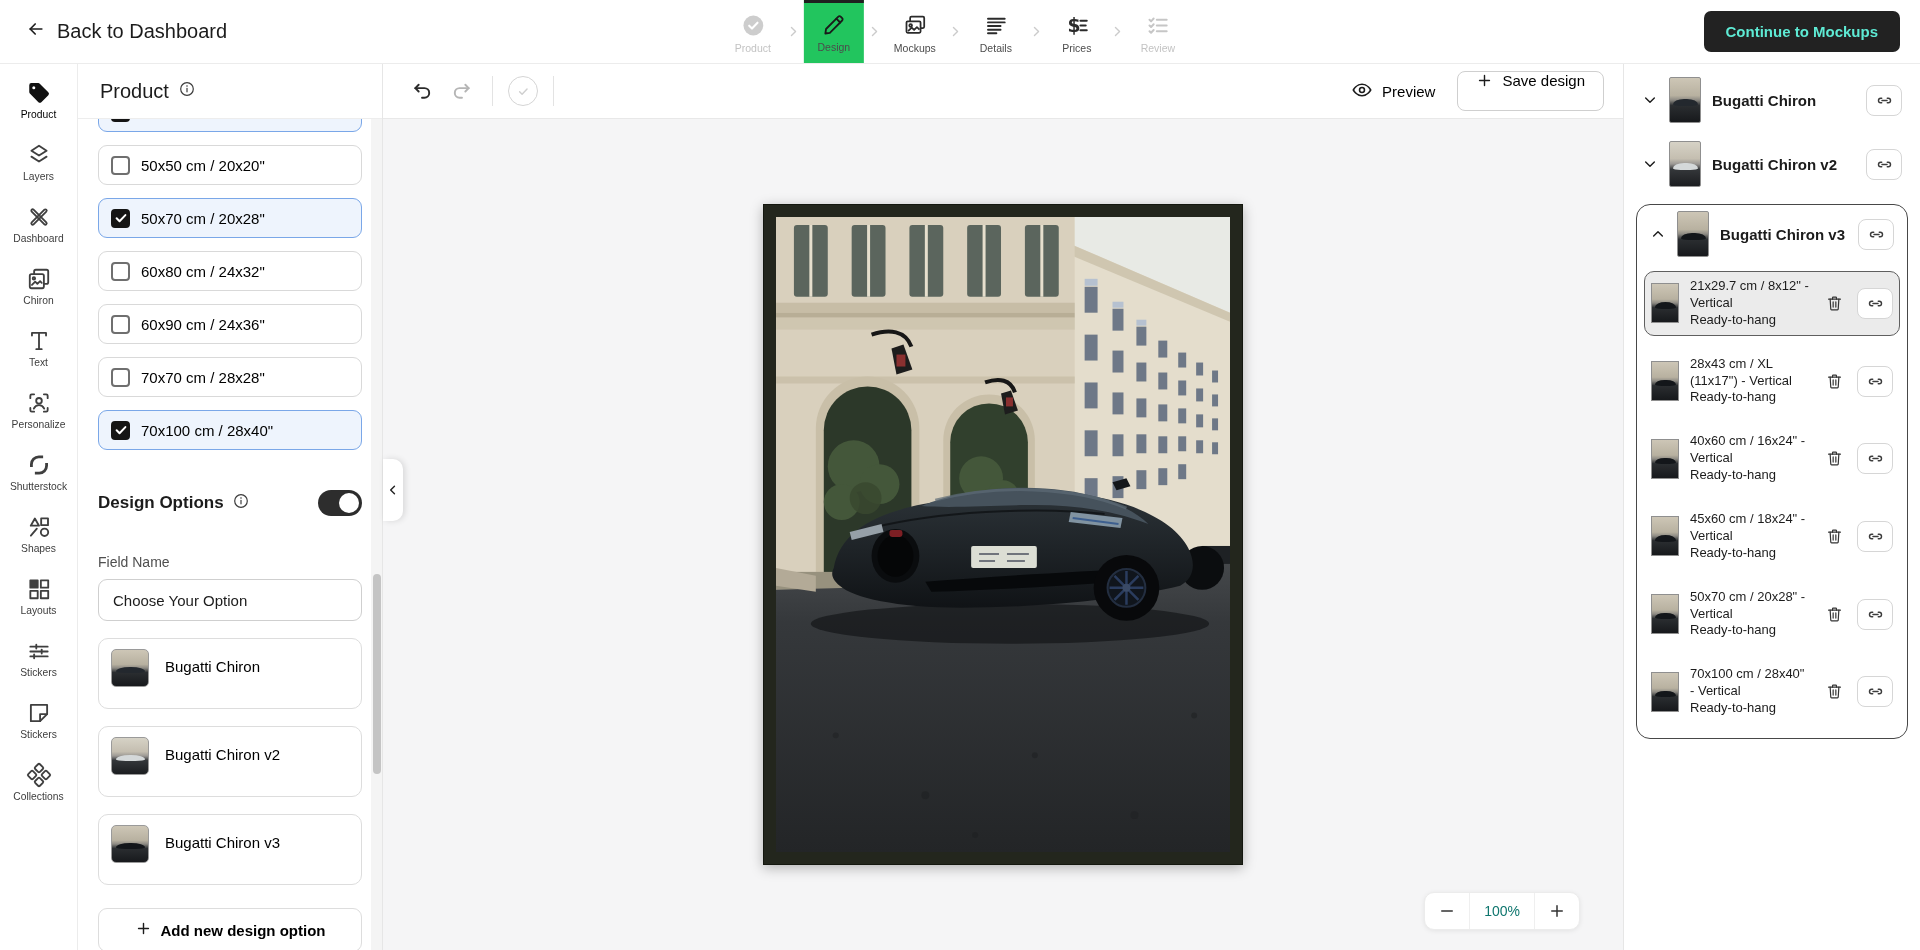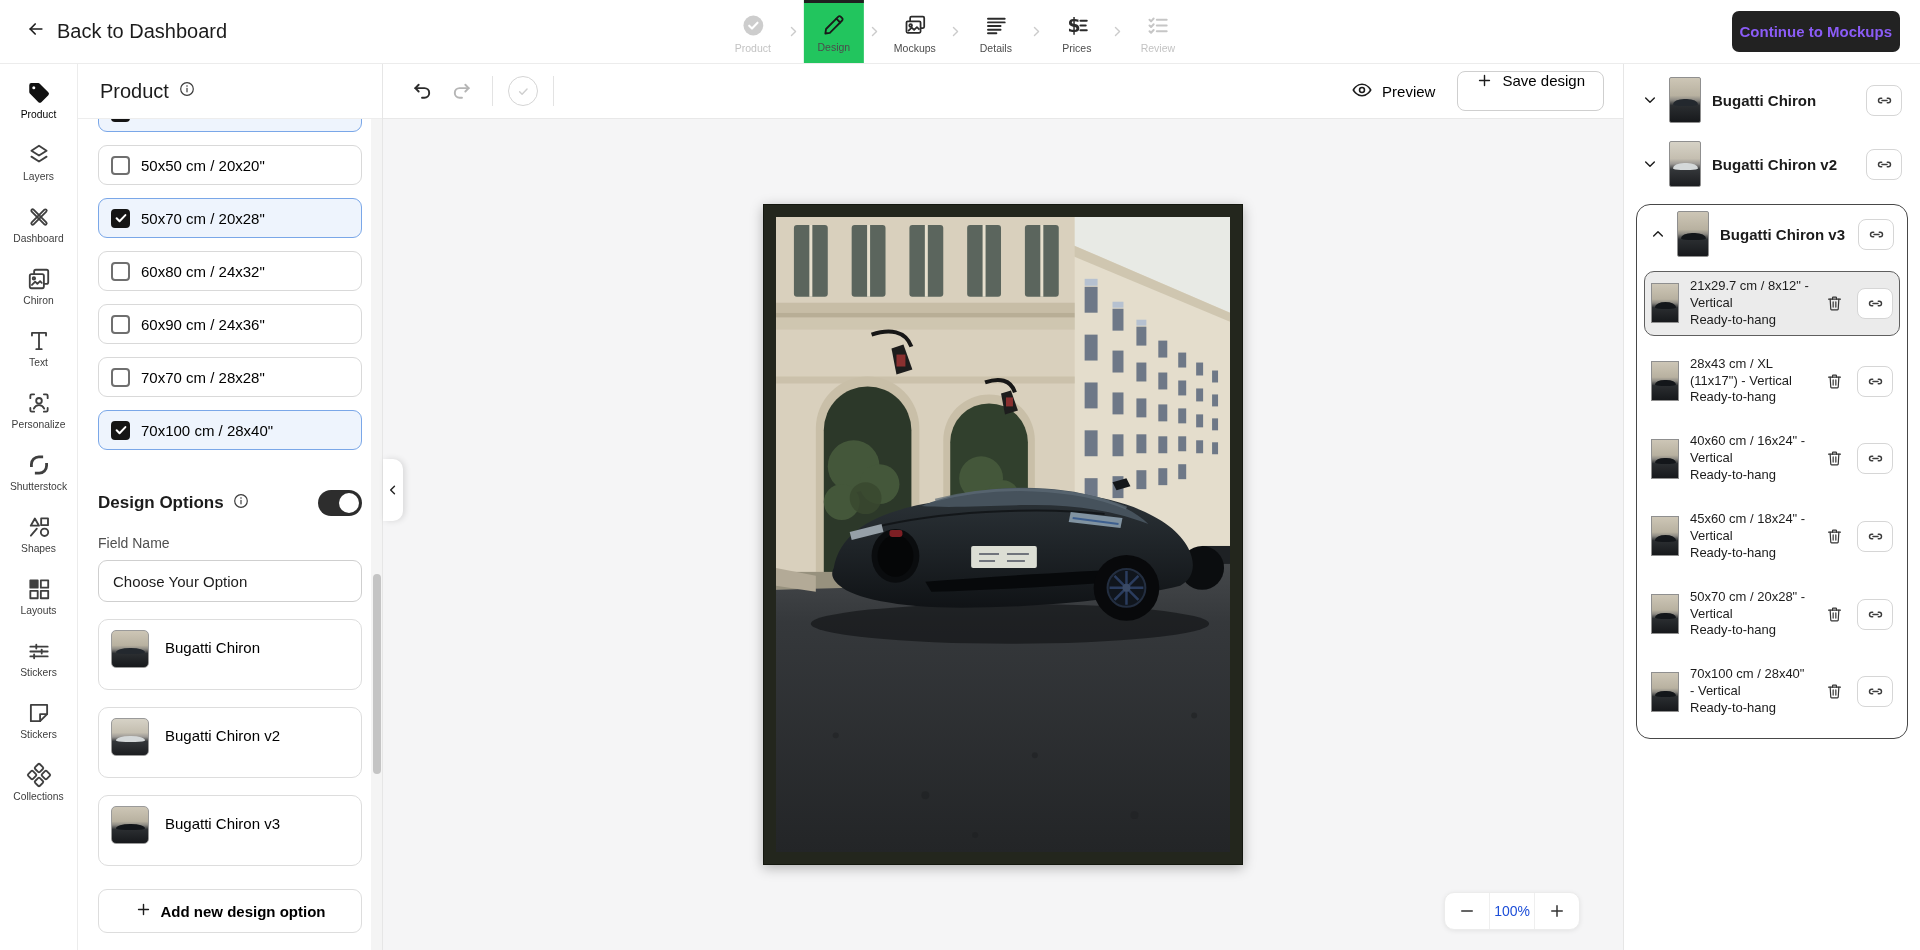--- a/index.html
+++ b/index.html
@@ -8,42 +8,42 @@
 button{font-family:inherit}
 
 .topbar{height:64px;display:flex;align-items:center;border-bottom:1px solid #ececec;background:#fff;position:relative;z-index:6}
 .back{display:flex;align-items:center;gap:11px;margin-left:26px;font-size:20px;color:#1c1c1c;cursor:pointer;background:none;border:none}
 .stepper{position:absolute;left:50%;top:0;transform:translateX(-51%);height:100%;display:flex;align-items:stretch}
 .step{width:60px;display:flex;flex-direction:column;align-items:center;justify-content:center;gap:4px;padding-top:3px;cursor:pointer;background:none;border:none}
 .step .lbl{font-size:10.5px;color:#4c4c4c;white-space:nowrap}
 .step.active{background:#22c55e;box-shadow:inset 0 3px 0 #1f1f1f}
 .step.done .lbl,.step.disabled .lbl{color:#c3c3c3}
 .step-sep{display:flex;align-items:center;margin:0 3px}
-.cta{margin-left:auto;margin-right:20px;background:#222;color:#8b5cf6;font-size:15px;font-weight:700;padding:12px 8px;border-radius:7px;border:none;cursor:pointer}
+.cta{margin-left:auto;margin-right:20px;background:#222;color:#5eead4;font-size:15px;font-weight:700;padding:12px 22px;border-radius:7px;border:none;cursor:pointer}
 
 .content{display:flex;height:886px}
 
 .rail{width:78px;border-right:1px solid #ececec;display:flex;flex-direction:column;align-items:center;padding-top:10px;gap:10px;background:#fff;flex:none}
 .rail-item{width:72px;display:flex;flex-direction:column;align-items:center;gap:3px;padding:6px 0;cursor:pointer;background:none;border:none}
 .rail-item .lbl{font-size:10.3px;color:#3d3d3d;white-space:nowrap}
 .rail-item.active .lbl{color:#000}
 
 .left-panel{width:305px;border-right:1px solid #e6e6e6;display:flex;flex-direction:column;background:#fff;position:relative;flex:none}
 .panel-header{height:55px;display:flex;align-items:center;gap:9px;padding:0 22px;border-bottom:1px solid #ededed;font-size:20px;font-weight:500;flex:none}
 .panel-scroll{flex:1;overflow:hidden;padding:0 20px;position:relative}
 .size-item{height:40px;border:1px solid #d9d9d9;border-radius:9px;display:flex;align-items:center;gap:11px;padding:0 12px;margin-bottom:13px;font-size:15px;cursor:pointer;background:#fff;width:100%;text-align:left}
 .size-item.checked{background:#eef4fd;border-color:#7aa7e8}
 .size-item.partial{margin-top:-27px}
 .cbx{width:19px;height:19px;border:2px solid #6f6f6f;border-radius:4px;flex:none;background:#fff;display:flex;align-items:center;justify-content:center}
 .size-item.checked .cbx{background:#151515;border-color:#151515}
 .do-header{display:flex;align-items:center;gap:8px;margin-top:40px;height:26px}
 .do-header .t{font-size:17px;font-weight:700}
 .toggle{width:44px;height:26px;border-radius:13px;background:#2d2d2d;position:relative;cursor:pointer;margin-left:auto;border:none}
 .toggle .knob{position:absolute;right:3px;top:3px;width:20px;height:20px;border-radius:50%;background:#fff}
-.field-label{font-size:14px;color:#4f4f4f;margin-top:19px}
+.field-label{font-size:14px;color:#4f4f4f;margin-top:38px}
 .field-input{width:100%;height:42px;border:1px solid #cfcfcf;border-radius:9px;padding:0 14px;font-size:15px;color:#1c1c1c;font-weight:500;margin-top:9px;background:#fff}
 .option-card{min-height:71px;border:1px solid #ddd;border-radius:10px;padding:10px 12px;display:flex;align-items:flex-start;gap:16px;margin-top:17px;cursor:pointer;background:#fff;width:100%;text-align:left}
 .option-card .name{font-size:15px;margin-top:9px}
 .add-btn{width:100%;height:44px;border:1px solid #ddd;border-radius:9px;background:#fff;display:flex;align-items:center;justify-content:center;gap:9px;font-size:15px;font-weight:700;cursor:pointer;margin-top:23px}
 .panel-vtrack{position:absolute;right:0;top:55px;bottom:0;width:11px;background:#f4f4f4}
 .panel-vthumb{position:absolute;left:1.5px;width:8px;top:455px;height:200px;background:#c4c4c4;border-radius:4px;cursor:pointer}
 
 .thumb{position:relative;overflow:hidden;background:linear-gradient(180deg,#cdc6b6 0%,#b8b1a0 40%,#8e8b84 50%,#2b2e31 62%,#17191c 100%)}
 .thumb::after{content:"";position:absolute;left:10%;right:8%;top:47%;height:17%;background:#13161a;border-radius:50% 50% 35% 35%/80% 80% 25% 25%}
 .thumb.v1::after{background:#23282e}
@@ -59,21 +59,21 @@
 .tb-sep{width:1px;height:30px;background:#e3e3e3;margin:0 15px}
 .saved-chip{width:30px;height:30px;border-radius:50%;border:1px solid #d5d5d5;display:flex;align-items:center;justify-content:center;background:#fff}
 .preview-btn{display:flex;align-items:center;gap:9px;font-size:15px;margin-left:auto;cursor:pointer;background:none;border:none}
 .save-btn{display:flex;align-items:flex-start;gap:9px;border:1px solid #cfcfcf;background:#fff;border-radius:8px;height:40px;padding:0 18px;font-size:15px;font-weight:500;margin-left:22px;cursor:pointer}
 .canvas{flex:1;background:#f5f5f6;position:relative;display:flex;align-items:center;justify-content:center}
 .poster{width:480px;height:661px;background:#23261d;border:1px solid #14170f;box-shadow:0 3px 12px rgba(0,0,0,.28);padding:12px}
 .poster svg{width:100%;height:100%;display:block}
 .collapse-tab{position:absolute;left:0;top:340px;width:20px;height:62px;background:#fff;border-radius:0 10px 10px 0;box-shadow:2px 0 6px rgba(0,0,0,.12);display:flex;align-items:center;justify-content:center;cursor:pointer;border:none}
 .zoom-pill{position:absolute;right:43px;bottom:20px;height:38px;background:#fff;border:1px solid #ececec;border-radius:10px;box-shadow:0 1px 5px rgba(0,0,0,.08);display:flex;align-items:stretch;overflow:hidden}
 .zoom-btn{width:44px;display:flex;align-items:center;justify-content:center;background:none;border:none;cursor:pointer}
-.zoom-level{font-size:14px;color:#1d4ed8;padding:0 4px;border-left:1px solid #efefef;border-right:1px solid #efefef;display:flex;align-items:center}
+.zoom-level{font-size:14px;color:#0f766e;padding:0 14px;border-left:1px solid #efefef;border-right:1px solid #efefef;display:flex;align-items:center}
 
 .right-panel{width:297px;border-left:1px solid #e6e6e6;background:#fff;padding:12px 12px 0 12px;overflow:hidden;flex:none}
 .group-row{height:48px;display:flex;align-items:center;gap:11px;padding:0 6px;margin-bottom:16px;cursor:pointer;width:100%;background:none;border:none;text-align:left}
 .group-row .name{font-size:15px;font-weight:700;flex:1;color:#1c1c1c}
 .link-btn{width:36px;height:31px;border:1px solid #d6d6d6;border-radius:8px;background:#fff;display:flex;align-items:center;justify-content:center;cursor:pointer;flex:none}
 .group-expanded{border:1px solid #474747;border-radius:14px;margin-top:2px;padding:5px 7px 14px 7px}
 .group-expanded .group-row{margin-bottom:2px}
 .variant{display:flex;align-items:center;gap:11px;padding:6px 6px;border:1.5px solid transparent;border-radius:10px;margin-top:13px;cursor:pointer;width:100%;background:none;text-align:left}
 .variant.selected{background:#ebebeb;border-color:#5f5f5f}
 .variant .vtext{flex:1;font-size:13px;line-height:1.3;color:#1c1c1c;min-width:0}

